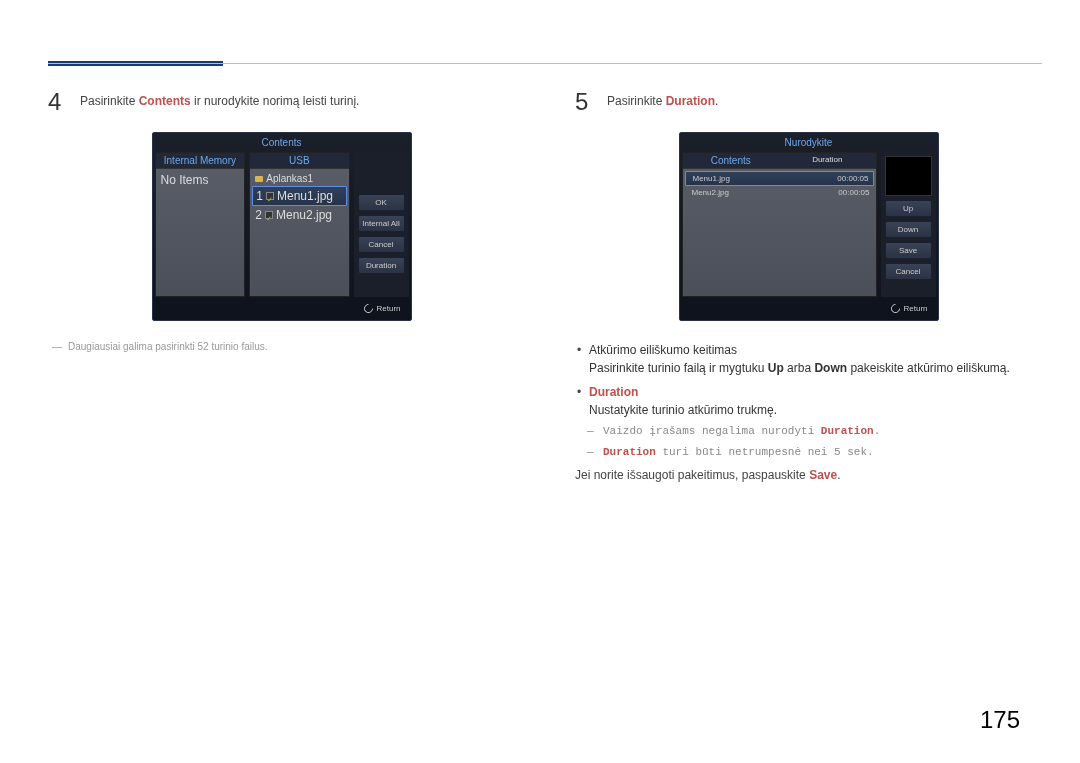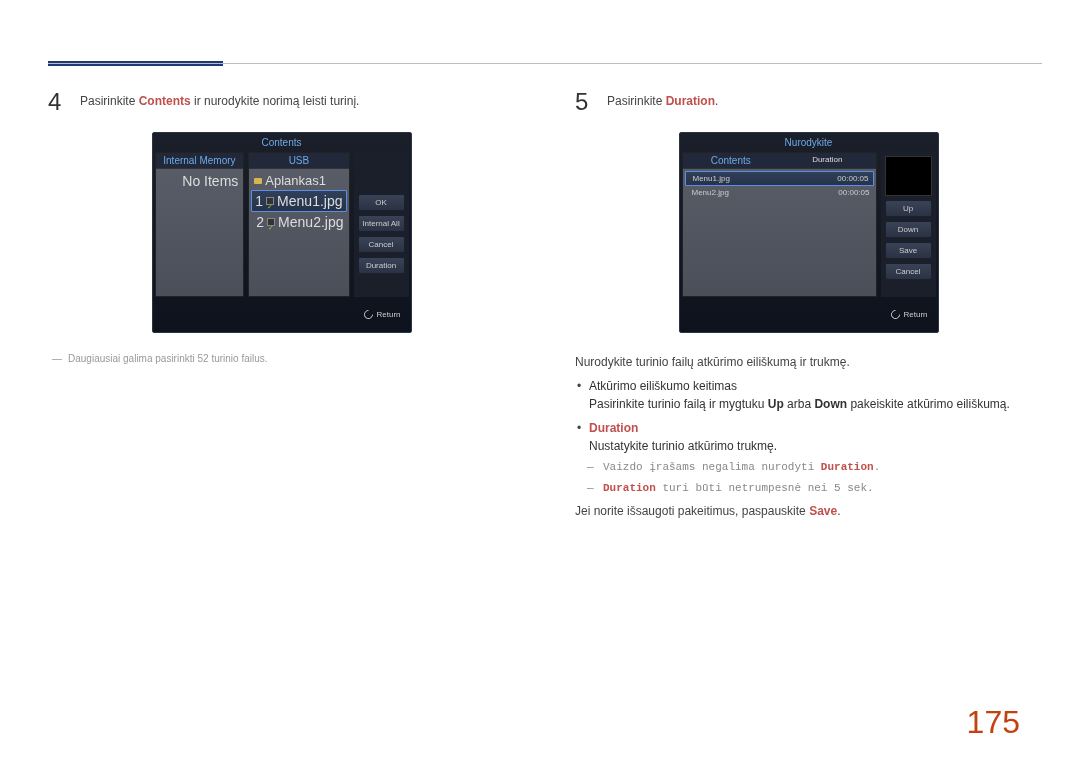--- a/index.html
+++ b/index.html
@@ -81,53 +81,52 @@
     color:#6fa9e6;
     font-size:10px;
     text-align:center;
     padding:2px 0;
     border-bottom: 1px solid #333;
     background:#20283a;
     margin: -2px -2px 2px -2px;
   }
   .list-row {
     display:flex; align-items:center;
-    font-size:14px; color:#ddd;
+    font-size:12px; color:#ddd;
     padding:2px 3px;
     gap:3px;
-    justify-content:flex-end;
   }
   .list-row.selected {
     background: linear-gradient(#30405a,#263349);
     border:1px solid #5b8ee6;
     border-radius:1px;
   }
   .dot-green{background:#8fbf3f;}
   .dot-grey{background:#999;}
   .folder-row {
-    display:flex;align-items:center;gap:3px;font-size:13px;color:#ddd;padding:2px 3px;
+    display:flex;align-items:center;gap:3px;font-size:10px;color:#ddd;padding:2px 3px;
   }
   .folder-icon{width:8px;height:6px;background:#d7b650;border-radius:1px;}
   .chk {width:8px;height:8px;border:1px solid #888;background:#333;display:inline-block;}
   .chk.checked::after{content:"✓";color:#8fbf3f;font-size:7px;position:relative;top:-2px;left:0;}
   .side-btn {
     background: linear-gradient(#3a4256,#2a3244);
     border:1px solid #1a2030;
     border-radius:2px;
     color:#ccc;
     font-size:8px;
     text-align:center;
     padding:3px 0;
     margin:4px 2px;
   }
   .screen-footer{
     text-align:right;
     font-size:8px;
     color:#ccc;
-    padding:13px 10px;
+    padding:7px 10px;
   }
   .ret-icon{display:inline-block;width:9px;height:9px;border:1px solid #ccc;border-radius:50%;border-top-color:transparent;transform:rotate(45deg);margin-right:3px;vertical-align:middle;}
   .note-line {
     font-size: 10px;
     color: #999;
     display:flex;
     align-items:flex-start;
     gap:6px;
     margin-left:4px;
   }
@@ -139,23 +138,23 @@
   .sub-dash { list-style:none; padding-left:14px; margin-top:4px;font-family:Liberation Mono, monospace;}
   .sub-dash > li{position:relative; margin-bottom:4px; color:#888; font-size:11px; line-height:1.5;}
   .sub-dash > li::before{content:"―"; position:absolute; left:-16px; color:#888;}
   .c2-duration{ color:#ddd; text-align:center; font-size:8px; padding:2px 0; border-bottom:1px solid #333; background:#20283a; margin:-2px -2px 2px -2px;}
   .dur-row{display:flex;justify-content:space-between;align-items:center;font-size:8px;padding:2px 4px;}
   .dur-row.selected{background:linear-gradient(#30405a,#263349);border:1px solid #5b8ee6;border-radius:1px;}
   .preview-box{background:#000;height:40px;margin:2px;border:1px solid #333;}
   .page-num {
     position:absolute;
     right:60px;
-    bottom:22px;
-    font-size:32px;
-    color:#c2410c;
+    bottom:29px;
+    font-size:24px;
+    color:#000000;
     font-weight:300;
   }
 </style>
 </head>
 <body>
 
 <div class="accent-bar"></div>
 <div class="top-bar"></div>
 
 <div class="cols">
@@ -250,21 +249,20 @@
           <div class="side-btn">Down</div>
           <div class="side-btn">Save</div>
           <div class="side-btn">Cancel</div>
         </div>
       </div>
       <div class="screen-footer">
         <span class="ret-icon"></span><span>Return</span>
       </div>
     </div>
 
-    <div class="body-text">Nurodykite turinio failų atkūrimo eiliškumą ir trukmę.</div>
 
     <ul class="bul">
       <li>
         <span>Atkūrimo eiliškumo keitimas</span><br>
         <span>Pasirinkite turinio failą ir mygtuku </span><span class="em-bold">Up</span><span> arba </span><span class="em-bold">Down</span><span> pakeiskite atkūrimo eiliškumą.</span>
       </li>
       <li>
         <span class="em-red">Duration</span><br>
         <span>Nustatykite turinio atkūrimo trukmę.</span>
         <ul class="sub-dash">

